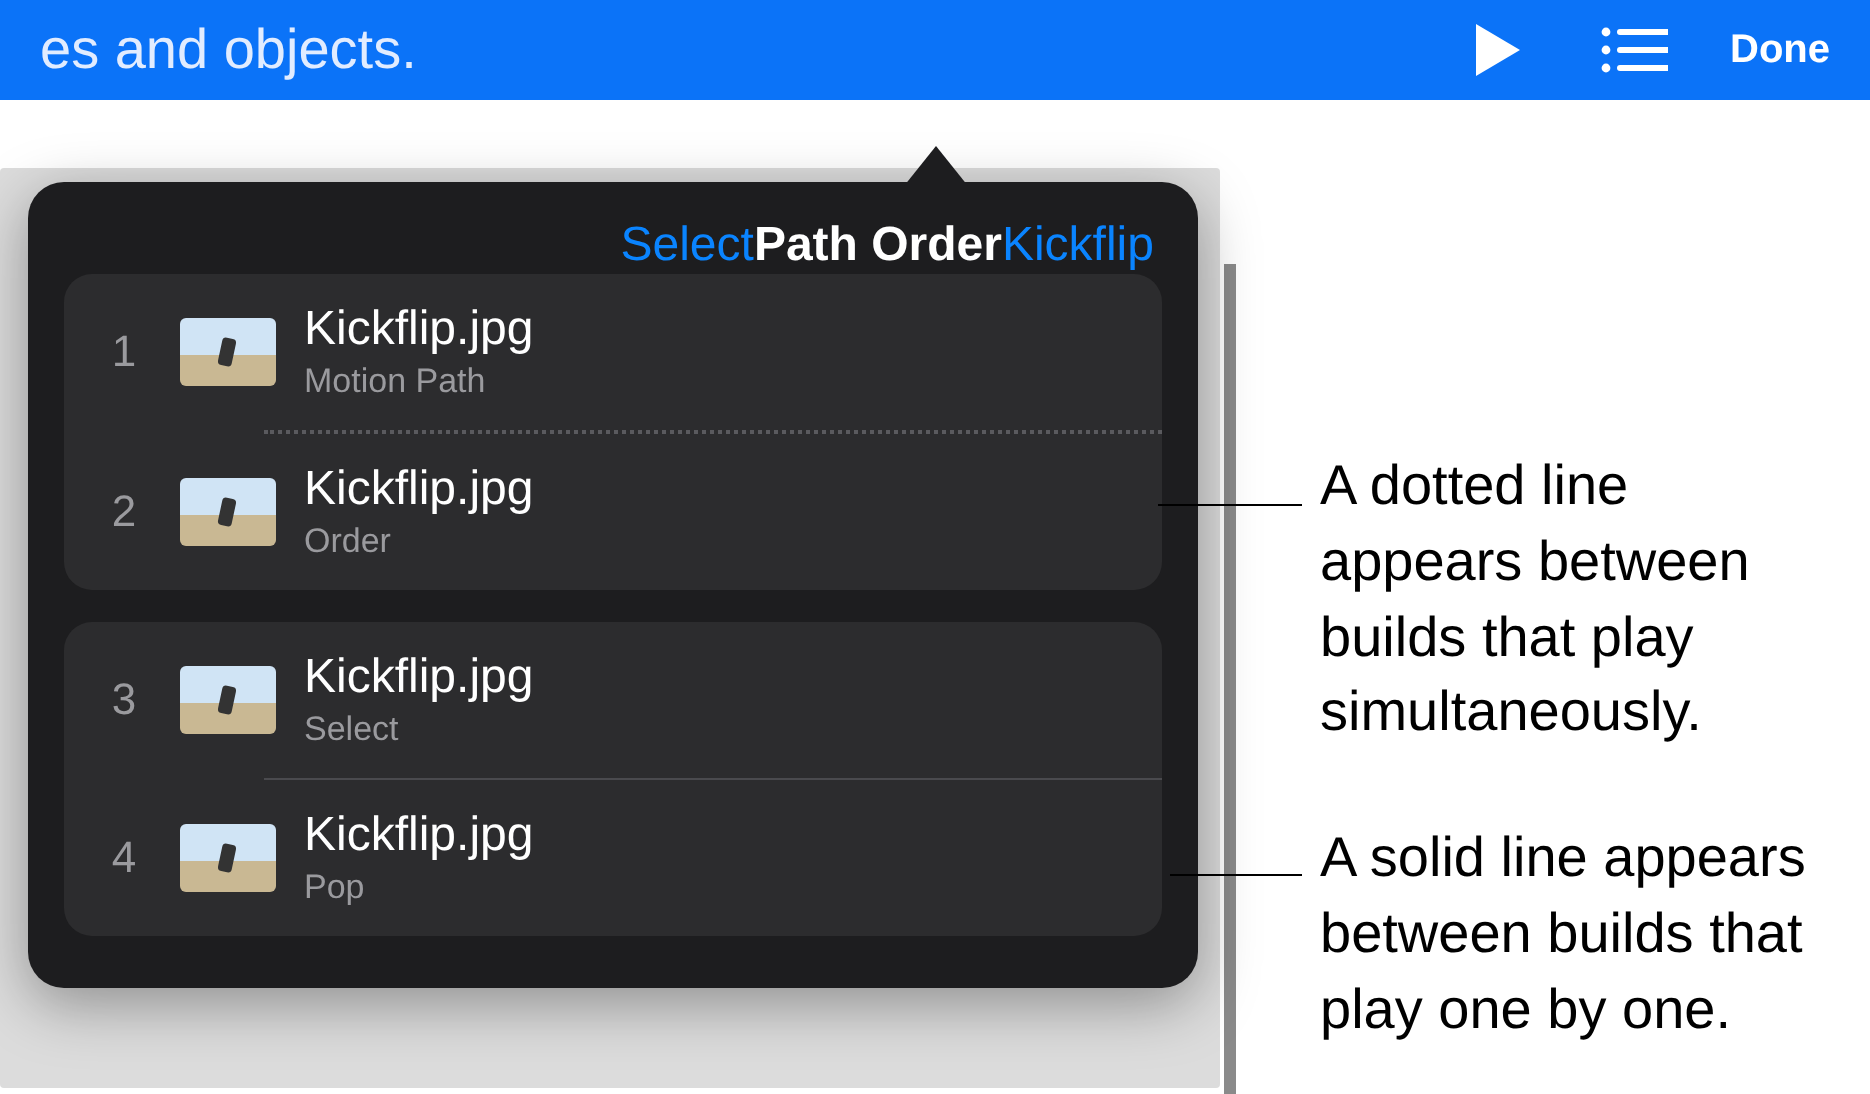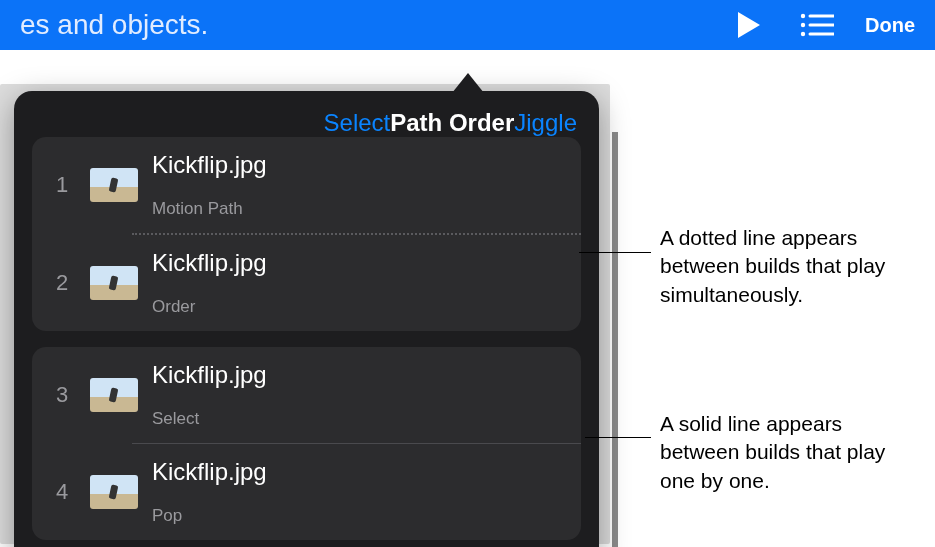--- a/index.html
+++ b/index.html
@@ -144,35 +144,35 @@
     flex-direction: column;
   }
   .row-title {
     color: #fff;
     font-size: 24px;
     font-weight: 400;
   }
   .row-sub {
     color: #9a9a9e;
     font-size: 17px;
-    margin-top: 20px;
+    margin-top: 2px;
   }
   .divider-dotted {
     height: 0;
     border-top: 2px dotted #5a5a5e;
     margin-left: 100px;
   }
   .divider-solid {
     height: 0;
     border-top: 1px solid #4a4a4e;
     margin-left: 100px;
   }
   .callout {
     position: absolute;
-    font-size: 21px;
+    font-size: 28px;
     color: #000;
     line-height: 1.35;
   }
   .callout-line {
     position: absolute;
     height: 1px;
     background: #000;
   }
   .right-edge {
     position: absolute;
@@ -211,21 +211,21 @@
 <div class="stage">
   <div class="slide-bg"></div>
   <div class="right-edge"></div>
 
   <div class="popover-wrap">
     <div class="popover-arrow"></div>
     <div class="popover">
       <div class="popover-header">
         <div class="pop-link">Select</div>
         <div class="pop-title">Path Order</div>
-        <div class="pop-link">Jiggle</div>
+        <div class="pop-link">Kickflip</div>
       </div>
 
       <div class="build-group">
         <div class="build-row">
           <div class="row-index">1</div>
           <div class="thumb"></div>
           <div class="row-text">
             <div class="row-title">Kickflip.jpg</div>
             <div class="row-sub">Motion Path</div>
           </div>

